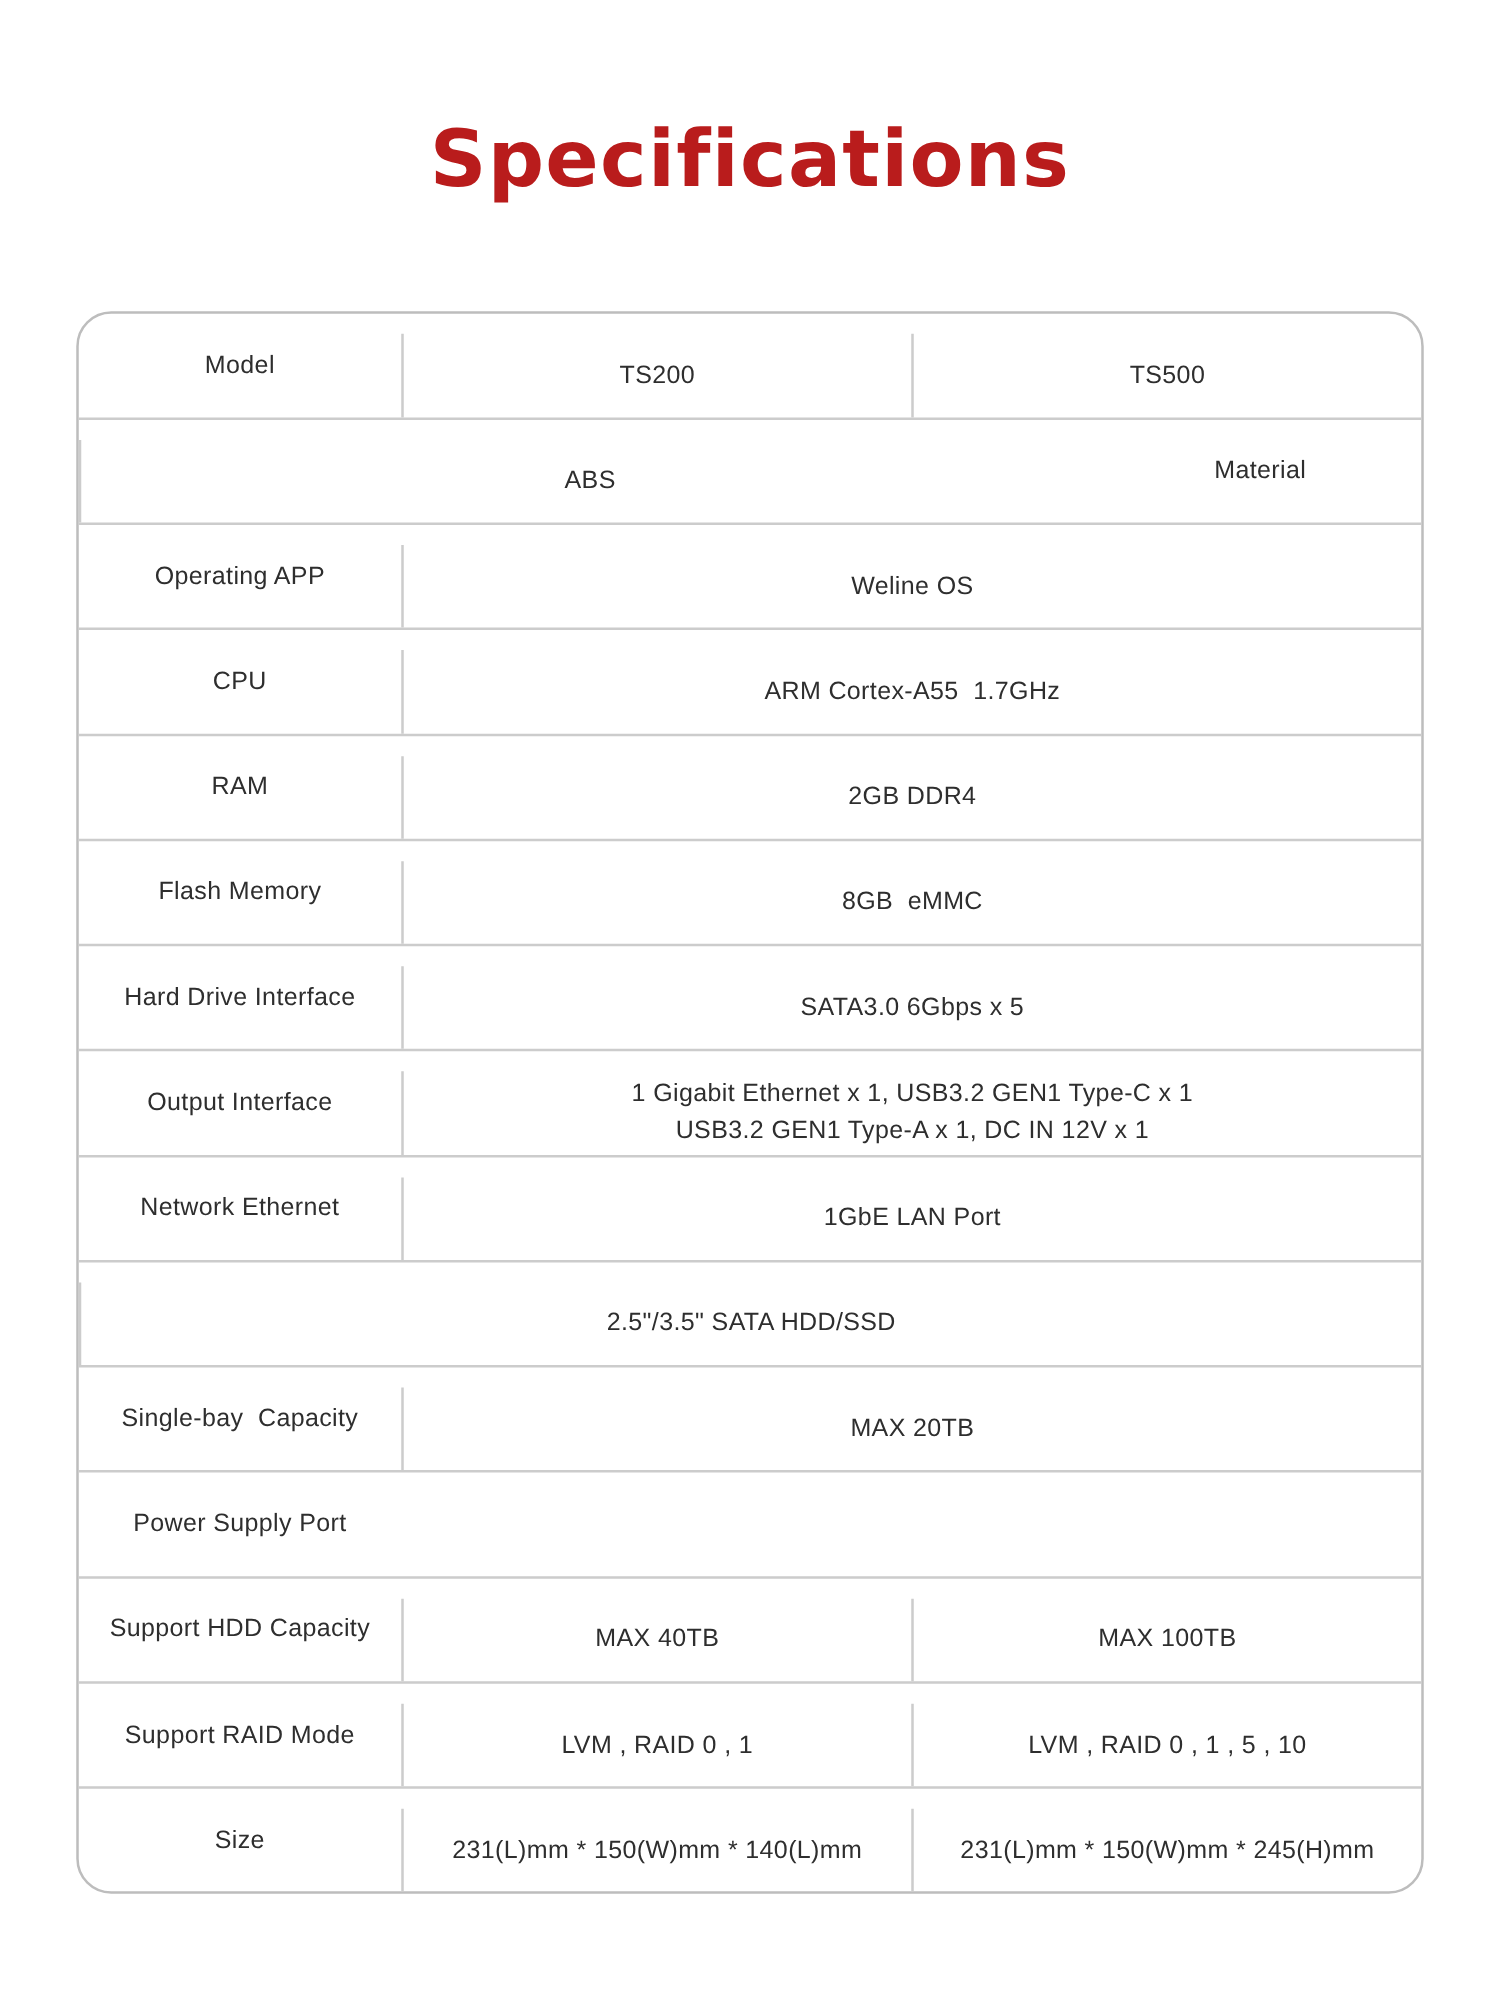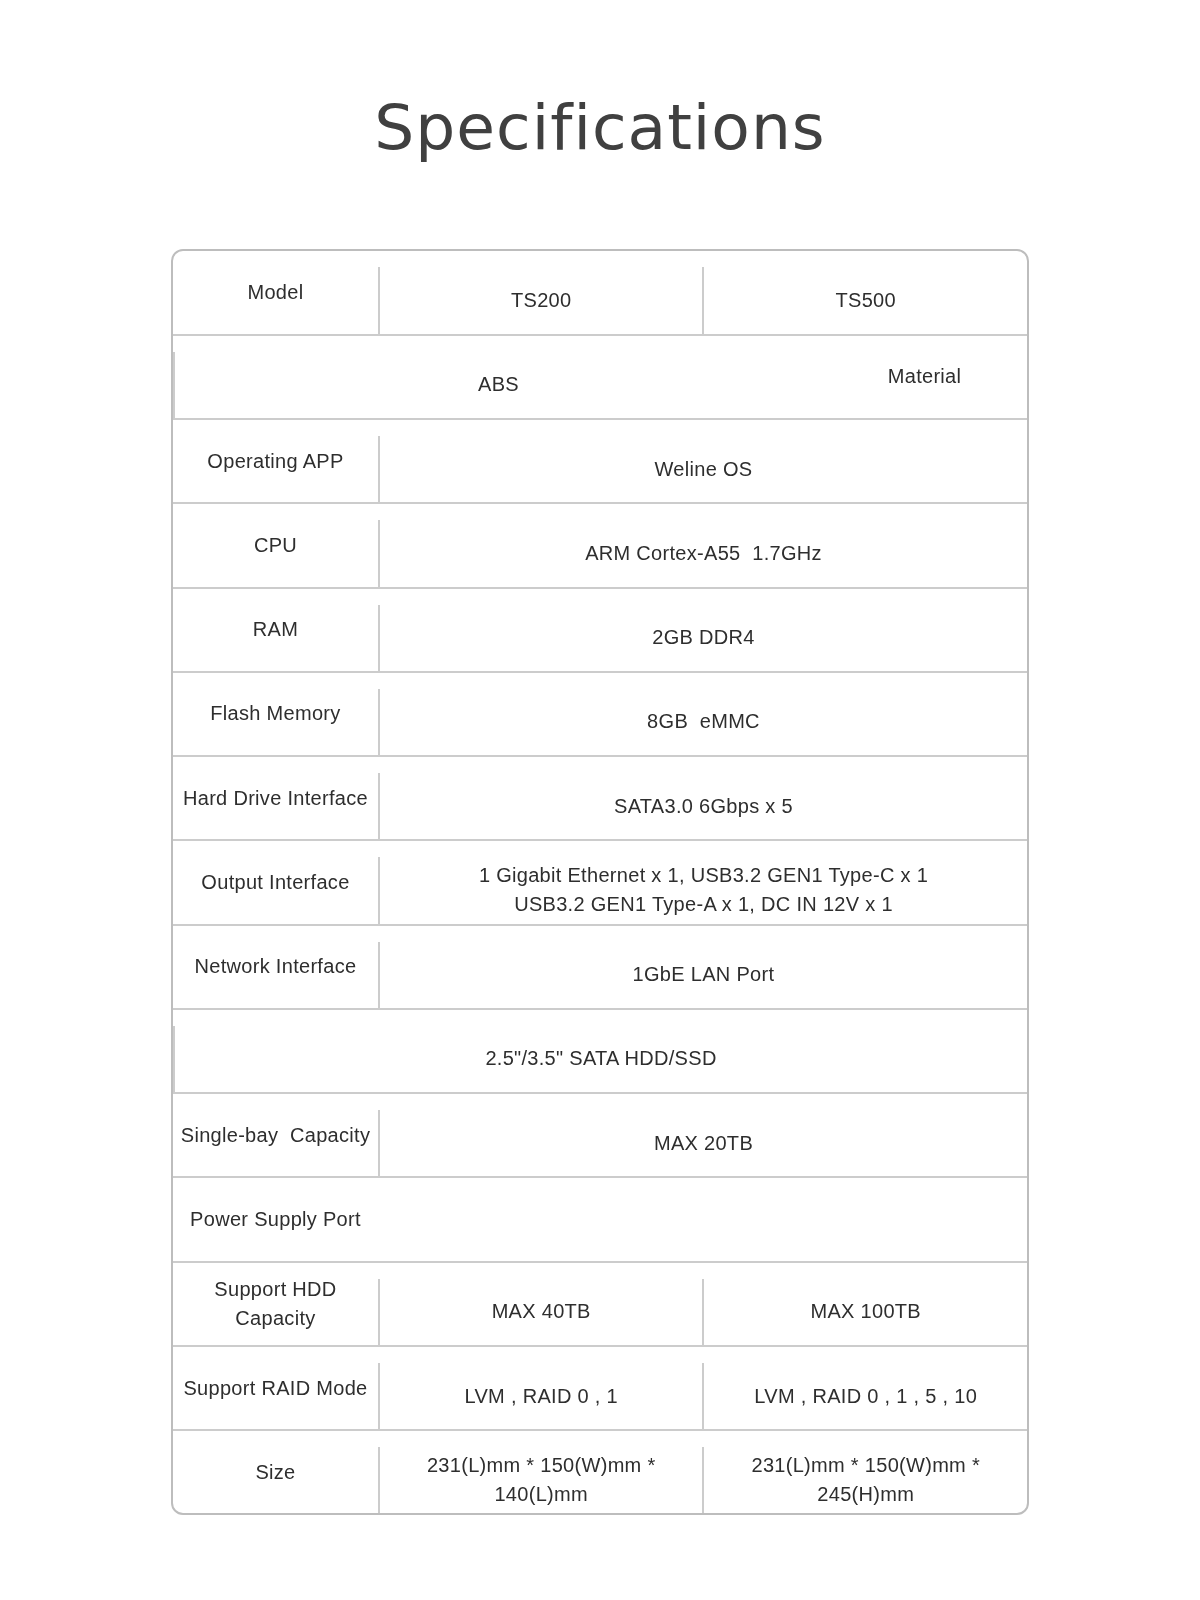--- a/index.html
+++ b/index.html
@@ -9,33 +9,33 @@
     width: 1200px;
     height: 1600px;
     font-family: "Liberation Sans", sans-serif;
     color: #2e2e2e;
     overflow: hidden;
   }
   .page-title {
     margin: 92px 0 0 0;
     text-align: center;
     font-family: "DejaVu Sans", sans-serif;
-    font-weight: normal;
+    font-weight: bold;
     font-size: 63px;
     letter-spacing: 1px;
     line-height: 1.15;
-    color: #404040;
+    color: #b91c1c;
   }
   .spec-table {
     box-sizing: border-box;
-    width: 858px;
+    width: 1078px;
     height: 1266px;
     margin: 85px auto 0 auto;
     border: 2px solid #bdbdbd;
-    border-radius: 12px;
+    border-radius: 28px;
     overflow: hidden;
     display: flex;
     flex-direction: column;
     background: #ffffff;
   }
   .row {
     display: flex;
     flex: 1;
     border-top: 2px solid #cccccc;
   }
@@ -99,21 +99,21 @@
     <div class="row">
       <div class="cell label-cell">Hard Drive Interface</div>
       <div class="cell value-cell">SATA3.0 6Gbps x 5</div>
     </div>
     <div class="row">
       <div class="cell label-cell">Output Interface</div>
       <div class="cell value-cell">1 Gigabit Ethernet x 1, USB3.2 GEN1 Type-C x 1
 USB3.2 GEN1 Type-A x 1, DC IN 12V x 1</div>
     </div>
     <div class="row">
-      <div class="cell label-cell">Network Interface</div>
+      <div class="cell label-cell">Network Ethernet</div>
       <div class="cell value-cell">1GbE LAN Port</div>
     </div>
     <div class="row">
       <div class="cell value-cell">2.5"/3.5" SATA HDD/SSD</div>
     </div>
     <div class="row">
       <div class="cell label-cell">Single-bay  Capacity</div>
       <div class="cell value-cell">MAX 20TB</div>
     </div>
     <div class="row">

